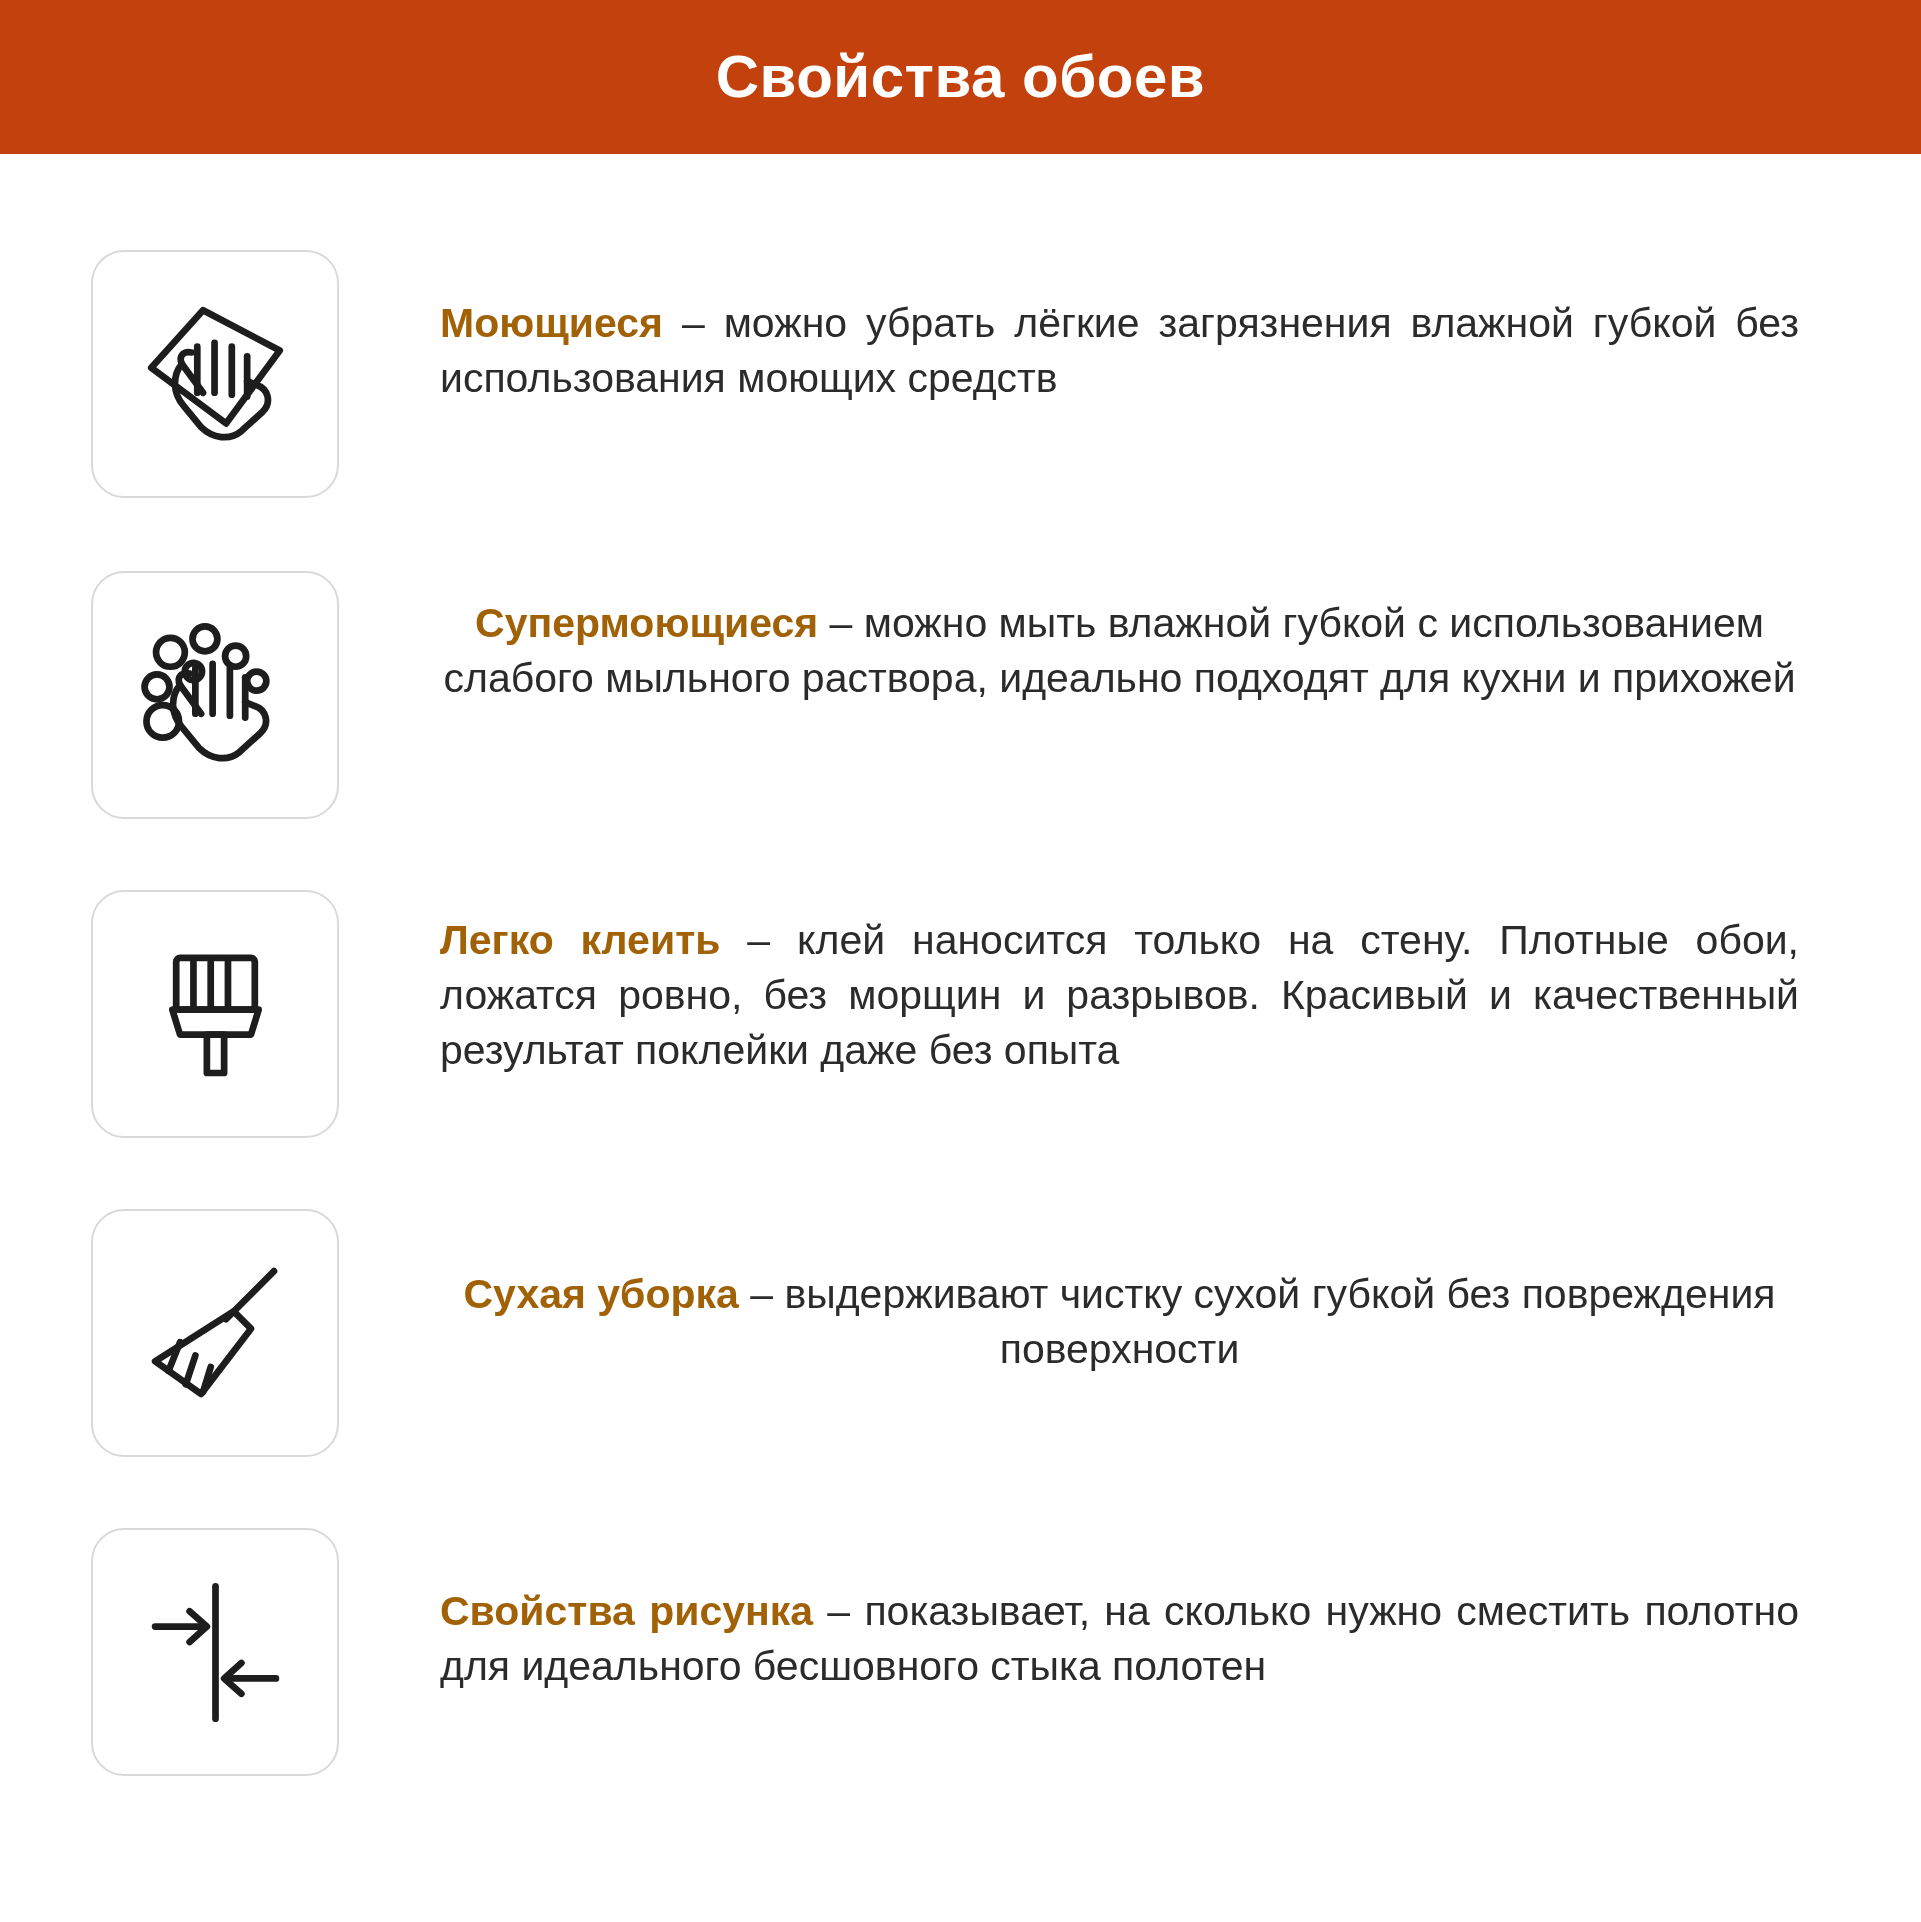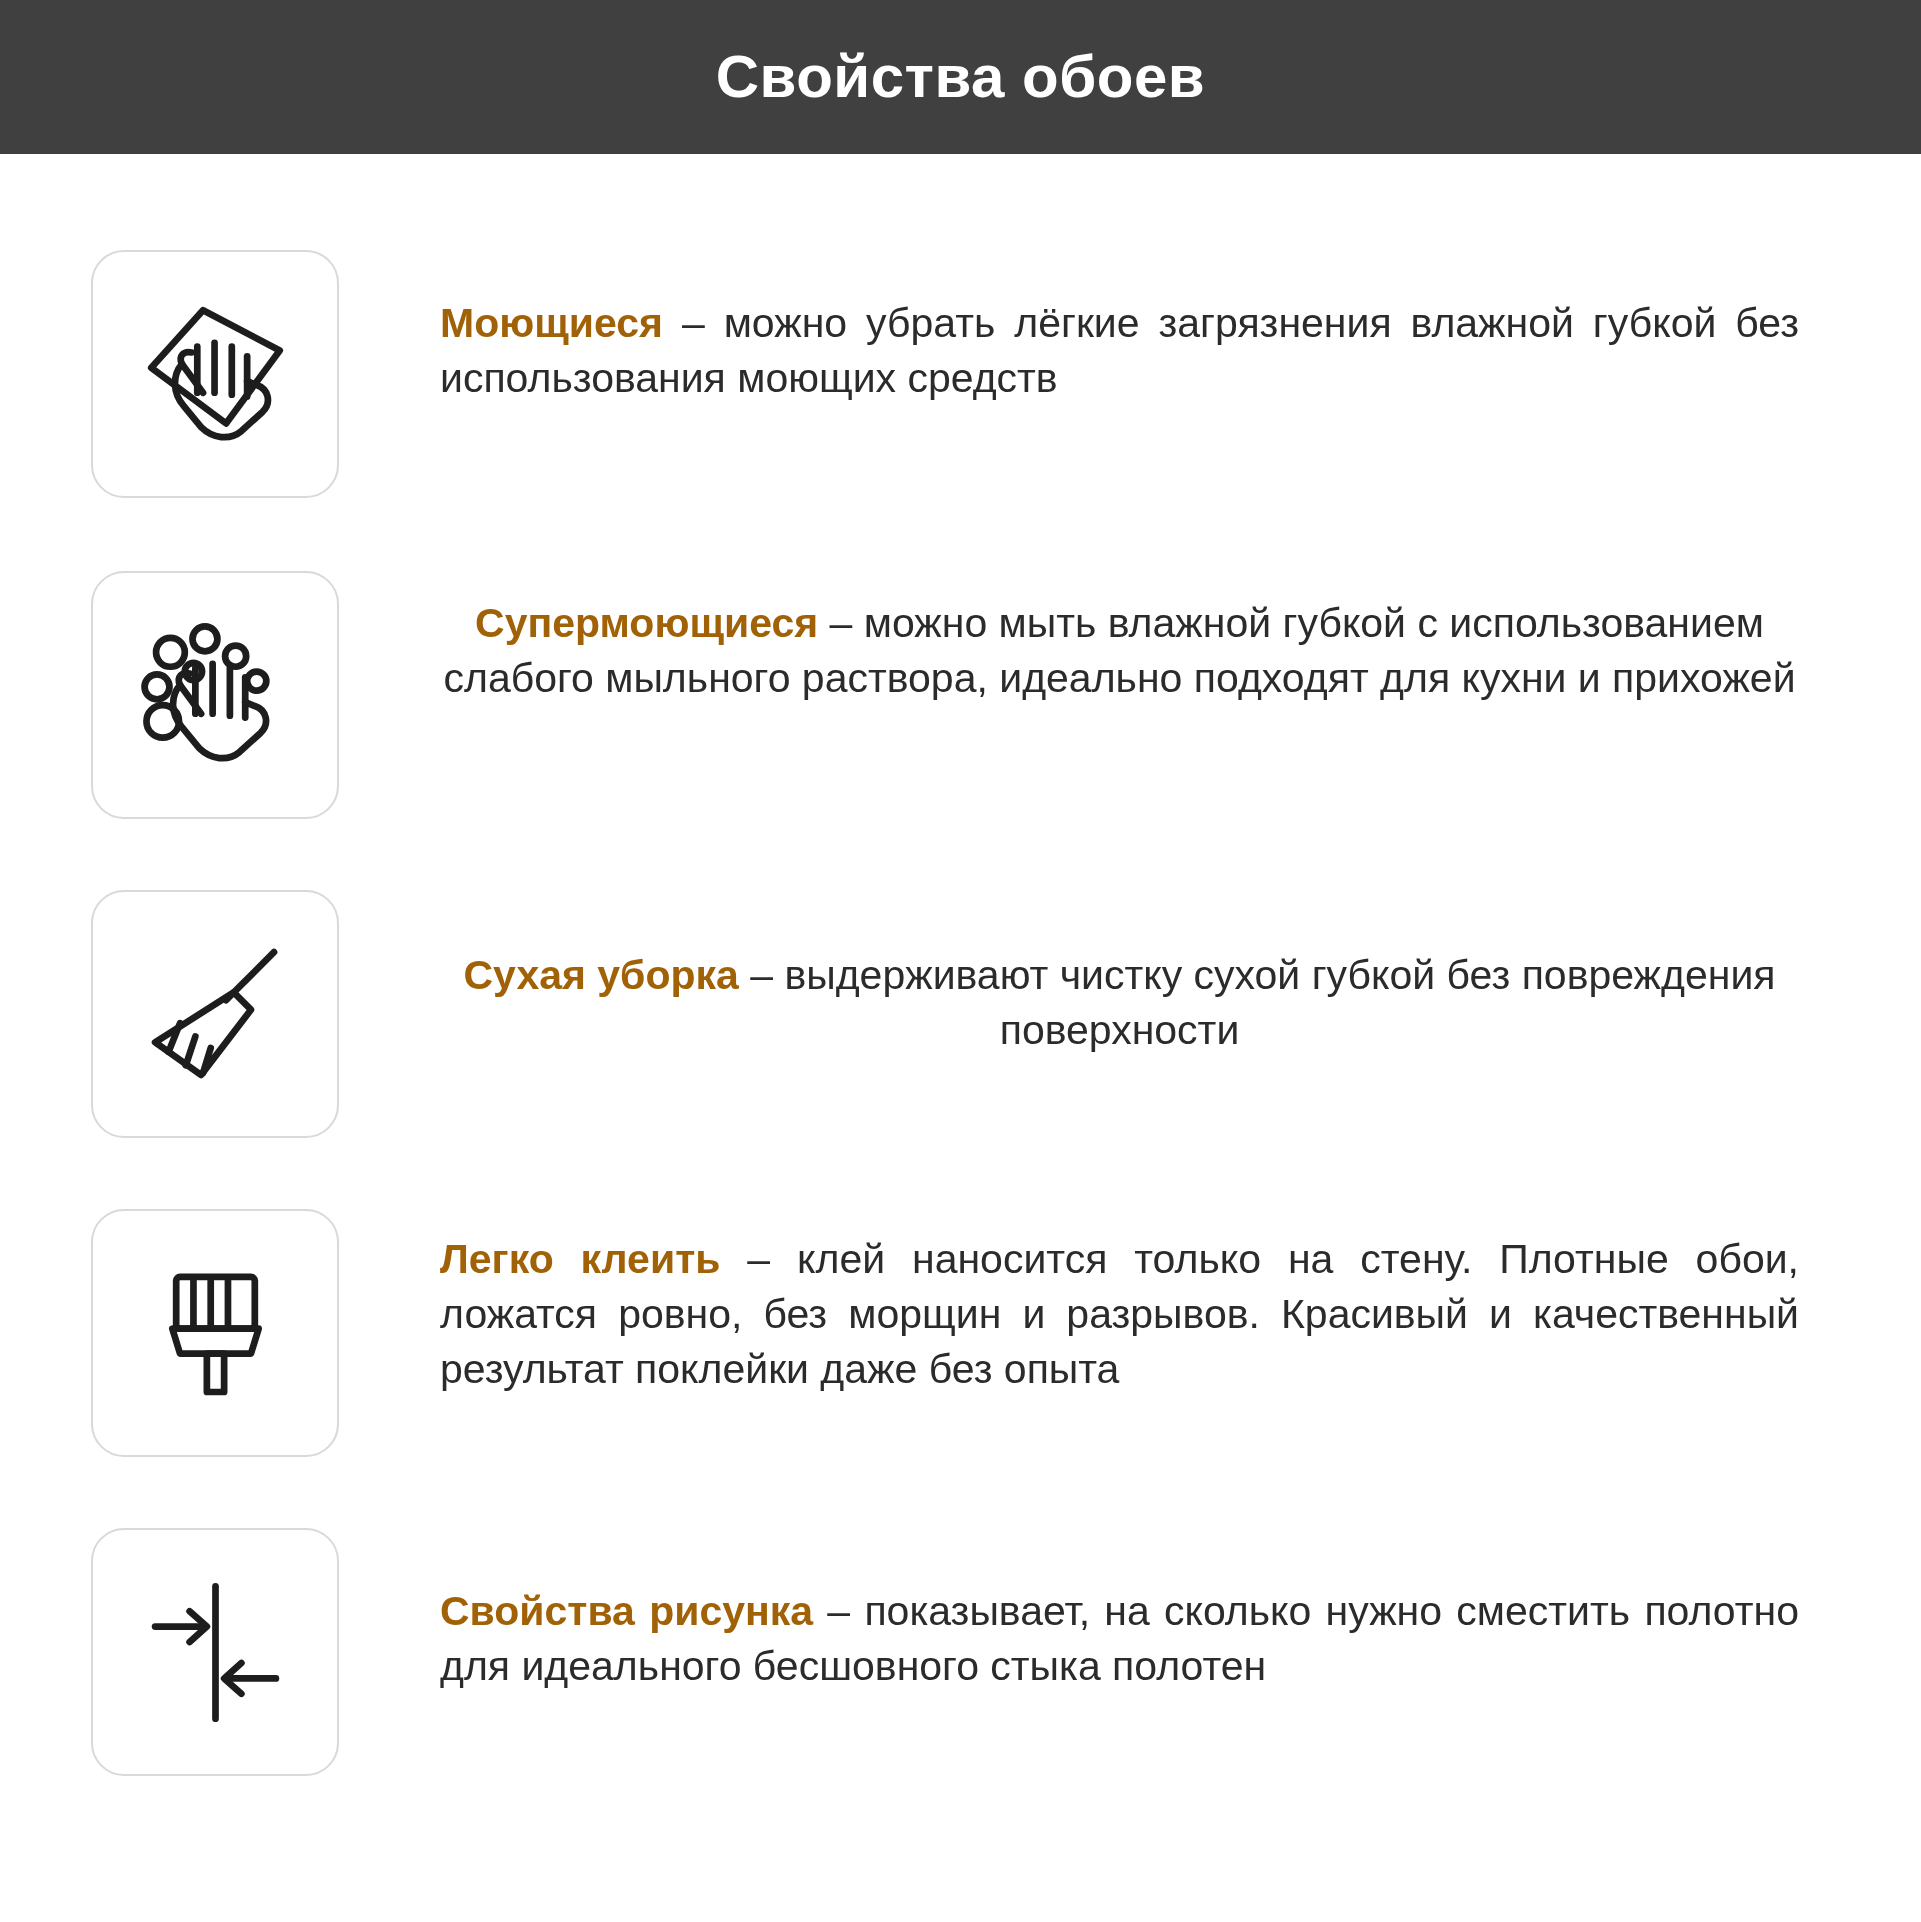--- a/index.html
+++ b/index.html
@@ -20,21 +20,21 @@
     height: 1922px;
     position: relative;
     background: #ffffff;
     box-sizing: border-box;
   }
 
   
   .header {
     width: 100%;
     height: 154px;
-    background: #404040;
+    background: #c2410c;
     display: flex;
     align-items: center;
     justify-content: center;
     box-sizing: border-box;
   }
   .header-title {
     color: #ffffff;
     font-size: 60px;
     font-weight: bold;
     letter-spacing: 0.5px;
@@ -149,55 +149,55 @@
             <path d="M116 66 L116 108"></path>
             <path d="M48 74 C38 86 38 104 50 118 L68 140 C80 152 98 154 110 144 L132 124 C142 114 138 100 126 96 L116 92"></path>
           </svg>
         </span>
       </div>
       <div class="feature-text no-justify">
         <span class="feature-term">Супермоющиеся</span><span> – можно мыть влажной губкой с использованием слабого мыльного раствора, идеально подходят для кухни и прихожей</span>
       </div>
     </div>
 
-    <div class="feature-row row-3">
-      <div class="icon-box">
-        <span>
-          <svg width="163" height="163" viewBox="0 0 170 170" fill="none" stroke="#1d1d1d" stroke-width="7" stroke-linecap="round" stroke-linejoin="round">
-            <path d="M146 20 L96 70"></path>
-            <path d="M104 62 L122 80 L70 148 L22 114 Z"></path>
-            <path d="M48 94 L36 124"></path>
-            <path d="M64 108 L54 138"></path>
-            <path d="M80 120 L72 146"></path>
-          </svg>
-        </span>
-      </div>
-      <div class="feature-text no-justify">
-        <span class="feature-term">Сухая уборка</span><span> – выдерживают чистку сухой губкой без повреждения поверхности</span>
-      </div>
-    </div>
-
     <div class="feature-row row-4">
       <div class="icon-box">
         <span>
           <svg width="163" height="163" viewBox="0 0 170 170" fill="none" stroke="#1d1d1d" stroke-width="7" stroke-linecap="round" stroke-linejoin="round">
             <rect x="44" y="26" width="82" height="54" rx="4"></rect>
             <path d="M62 30 L62 80"></path>
             <path d="M80 30 L80 80"></path>
             <path d="M98 30 L98 80"></path>
             <path d="M40 80 L130 80 L122 106 L48 106 Z"></path>
             <rect x="76" y="106" width="18" height="40"></rect>
           </svg>
         </span>
       </div>
       <div class="feature-text">
         <span class="feature-term">Легко клеить</span><span> – клей наносится только на стену. Плотные обои, ложатся ровно, без морщин и разрывов.  Красивый и качественный результат поклейки даже без опыта</span>
       </div>
     </div>
 
+    <div class="feature-row row-3">
+      <div class="icon-box">
+        <span>
+          <svg width="163" height="163" viewBox="0 0 170 170" fill="none" stroke="#1d1d1d" stroke-width="7" stroke-linecap="round" stroke-linejoin="round">
+            <path d="M146 20 L96 70"></path>
+            <path d="M104 62 L122 80 L70 148 L22 114 Z"></path>
+            <path d="M48 94 L36 124"></path>
+            <path d="M64 108 L54 138"></path>
+            <path d="M80 120 L72 146"></path>
+          </svg>
+        </span>
+      </div>
+      <div class="feature-text no-justify">
+        <span class="feature-term">Сухая уборка</span><span> – выдерживают чистку сухой губкой без повреждения поверхности</span>
+      </div>
+    </div>
+
     <div class="feature-row row-5">
       <div class="icon-box">
         <span>
           <svg width="163" height="163" viewBox="0 0 170 170" fill="none" stroke="#1d1d1d" stroke-width="7" stroke-linecap="round" stroke-linejoin="round">
             <path d="M85 16 L85 154"></path>
             <path d="M22 58 L74 58"></path>
             <path d="M58 42 L76 58 L58 74"></path>
             <path d="M148 112 L96 112"></path>
             <path d="M112 96 L94 112 L112 128"></path>
           </svg>

